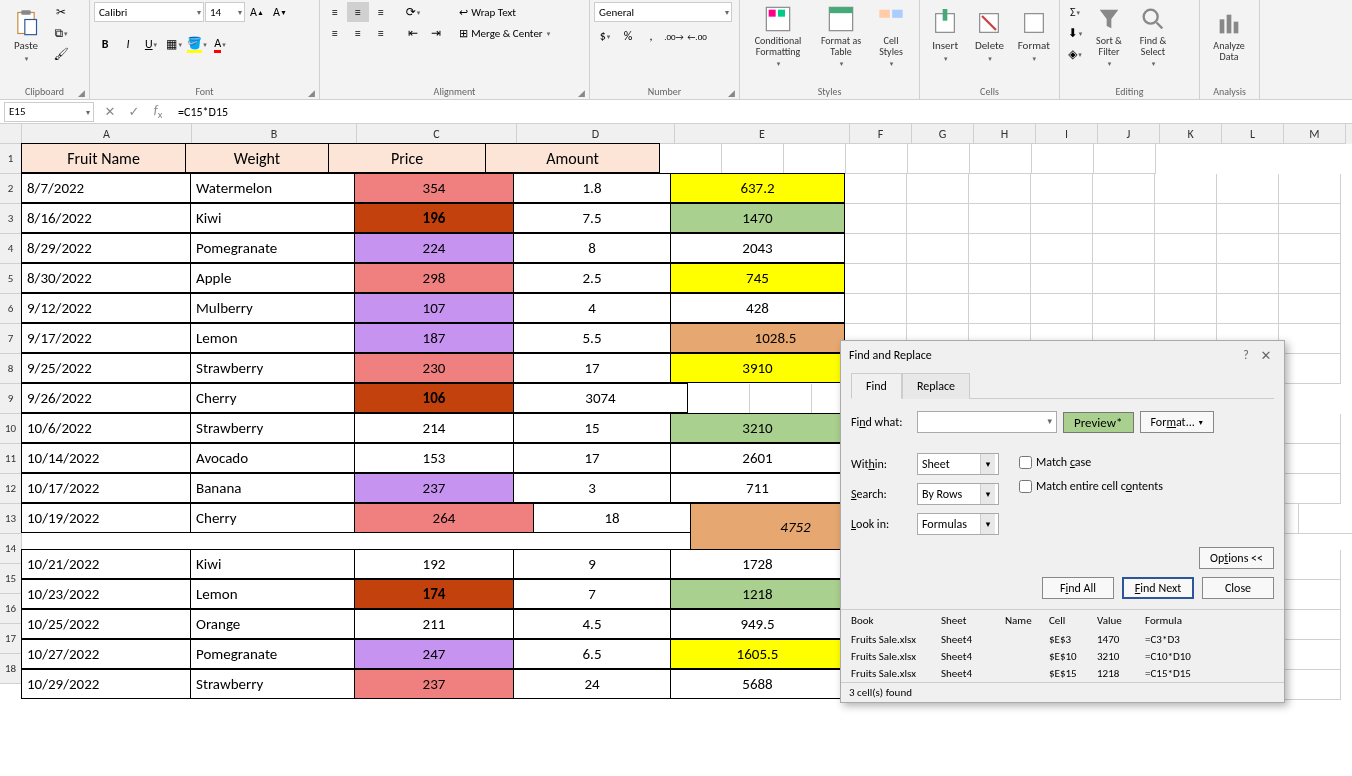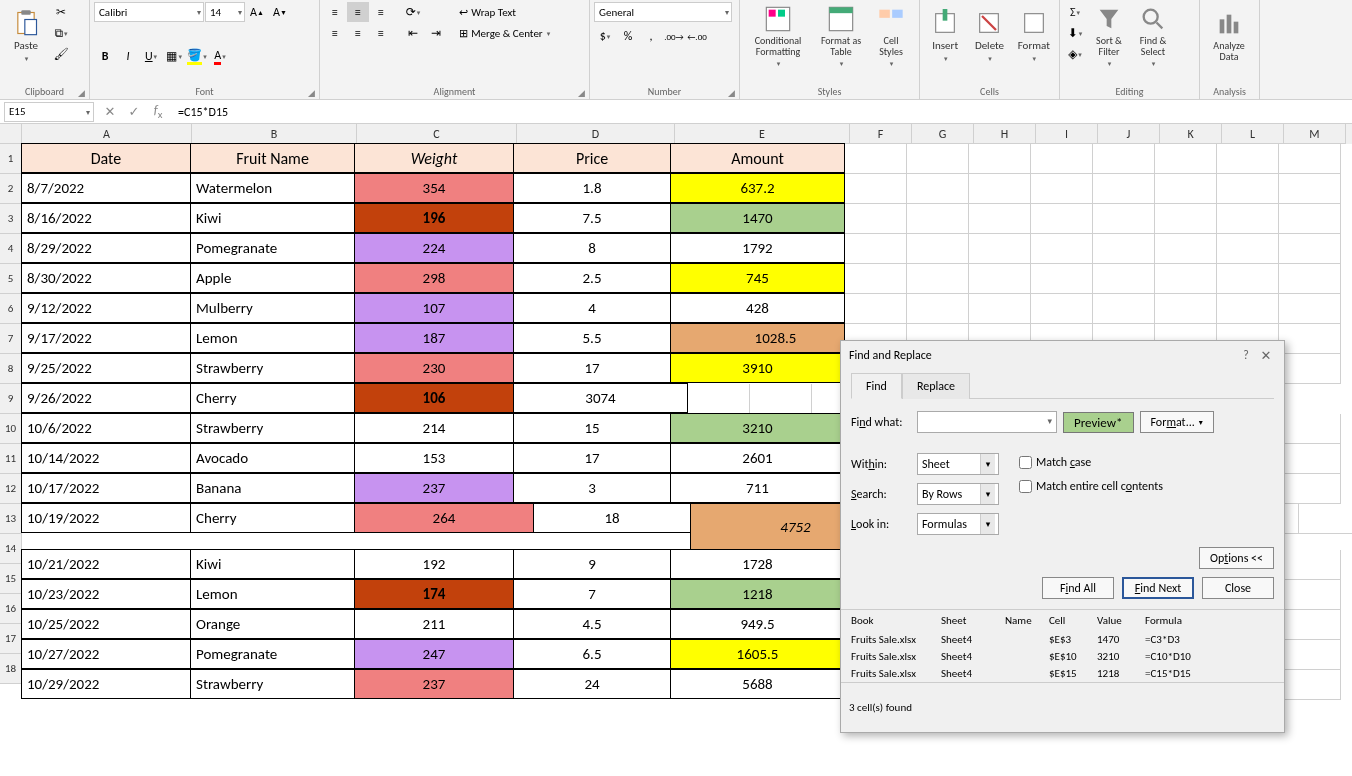--- a/index.html
+++ b/index.html
@@ -78,21 +78,21 @@
 .results-header { display: flex; padding: 4px 10px; font-size: 11px; background: #f0f0f0; border-top: 1px solid #ccc; }
 .results-header span { display: inline-block; }
 .results-row { display: flex; padding: 2px 10px; font-size: 11px; }
 .results-row span { display: inline-block; }
 .col-book { width: 90px; }
 .col-sheet { width: 64px; }
 .col-name2 { width: 44px; }
 .col-cell { width: 48px; }
 .col-value { width: 48px; }
 .col-formula { width: 70px; }
-.status-line { border-top: 1px solid #ccc; padding: 18px 8px; font-size: 11px; }
+.status-line { border-top: 1px solid #ccc; padding: 3px 8px; font-size: 11px; }
 </style>
 </head>
 <body>
 
 <div class="ribbon">
 
   <div class="ribbon-group" style="width:90px">
     <div class="ribbon-group-content">
       <div class="ribbon-btn-large">
         <svg viewBox="0 0 24 24">
@@ -107,21 +107,21 @@
         <div class="ribbon-btn-small">✂</div>
         <div class="ribbon-btn-small">⧉<span class="drop-arrow">▾</span></div>
         <div class="ribbon-btn-small">🖌</div>
       </div>
     </div>
     <div class="ribbon-group-label"><span>Clipboard</span><span class="launcher">◢</span></div>
   </div>
 
   <div class="ribbon-group" style="width:230px">
     <div class="ribbon-group-content">
-      <div class="ribbon-col" style="gap:18px">
+      <div class="ribbon-col" style="gap:6px">
         <div class="ribbon-row">
           <div class="ribbon-combo" style="width:110px">Calibri</div>
           <div class="ribbon-combo" style="width:40px">14</div>
           <div class="ribbon-btn-small">A<sup style="font-size:7px">▲</sup></div>
           <div class="ribbon-btn-small">A<sup style="font-size:7px">▼</sup></div>
         </div>
         <div class="ribbon-row" style="margin-top:6px">
           <div class="ribbon-btn-small">
               <b>B</b>
             </div>
@@ -339,23 +339,22 @@
         <div class="row-header" style="height: 30px;">12</div>
         <div class="row-header" style="height: 30px;">13</div>
         <div class="row-header" style="height: 30px;">14</div>
         <div class="row-header" style="height: 30px;">15</div>
         <div class="row-header" style="height: 30px;">16</div>
         <div class="row-header" style="height: 30px;">17</div>
         <div class="row-header" style="height: 30px;">18</div>
       </div>
     <div class="cells" id="cells">
         <div class="cell-row">
-          <div class="cell data-cell hdr-cell" style="width: 170px; height: 30px;">Date</div>
           <div class="cell data-cell hdr-cell" style="width: 165px; height: 30px;">Fruit Name</div>
-          <div class="cell data-cell hdr-cell" style="width: 160px; height: 30px; font-style: italic;">Weight</div>
+          <div class="cell data-cell hdr-cell" style="width: 144px; height: 30px;">Weight</div>
           <div class="cell data-cell hdr-cell" style="width: 158px; height: 30px;">Price</div>
           <div class="cell data-cell hdr-cell" style="width: 175px; height: 30px;">Amount</div>
           <div class="cell" style="width: 62px; height: 30px;"></div>
           <div class="cell" style="width: 62px; height: 30px;"></div>
           <div class="cell" style="width: 62px; height: 30px;"></div>
           <div class="cell" style="width: 62px; height: 30px;"></div>
           <div class="cell" style="width: 62px; height: 30px;"></div>
           <div class="cell" style="width: 62px; height: 30px;"></div>
           <div class="cell" style="width: 62px; height: 30px;"></div>
           <div class="cell" style="width: 62px; height: 30px;"></div>
@@ -388,21 +387,21 @@
           <div class="cell" style="width: 62px; height: 30px;"></div>
           <div class="cell" style="width: 62px; height: 30px;"></div>
           <div class="cell" style="width: 62px; height: 30px;"></div>
           <div class="cell" style="width: 62px; height: 30px;"></div>
         </div>
         <div class="cell-row">
           <div class="cell data-cell" style="width: 170px; height: 30px;">8/29/2022</div>
           <div class="cell data-cell" style="width: 165px; height: 30px;">Pomegranate</div>
           <div class="cell data-cell c-center c-purple" style="width: 160px; height: 30px;">224</div>
           <div class="cell data-cell c-center" style="width: 158px; height: 30px;">8</div>
-          <div class="cell data-cell c-center" style="width: 175px; height: 30px;">1792</div>
+          <div class="cell data-cell c-center" style="width: 175px; height: 30px;">2043</div>
           <div class="cell" style="width: 62px; height: 30px;"></div>
           <div class="cell" style="width: 62px; height: 30px;"></div>
           <div class="cell" style="width: 62px; height: 30px;"></div>
           <div class="cell" style="width: 62px; height: 30px;"></div>
           <div class="cell" style="width: 62px; height: 30px;"></div>
           <div class="cell" style="width: 62px; height: 30px;"></div>
           <div class="cell" style="width: 62px; height: 30px;"></div>
           <div class="cell" style="width: 62px; height: 30px;"></div>
         </div>
         <div class="cell-row">

